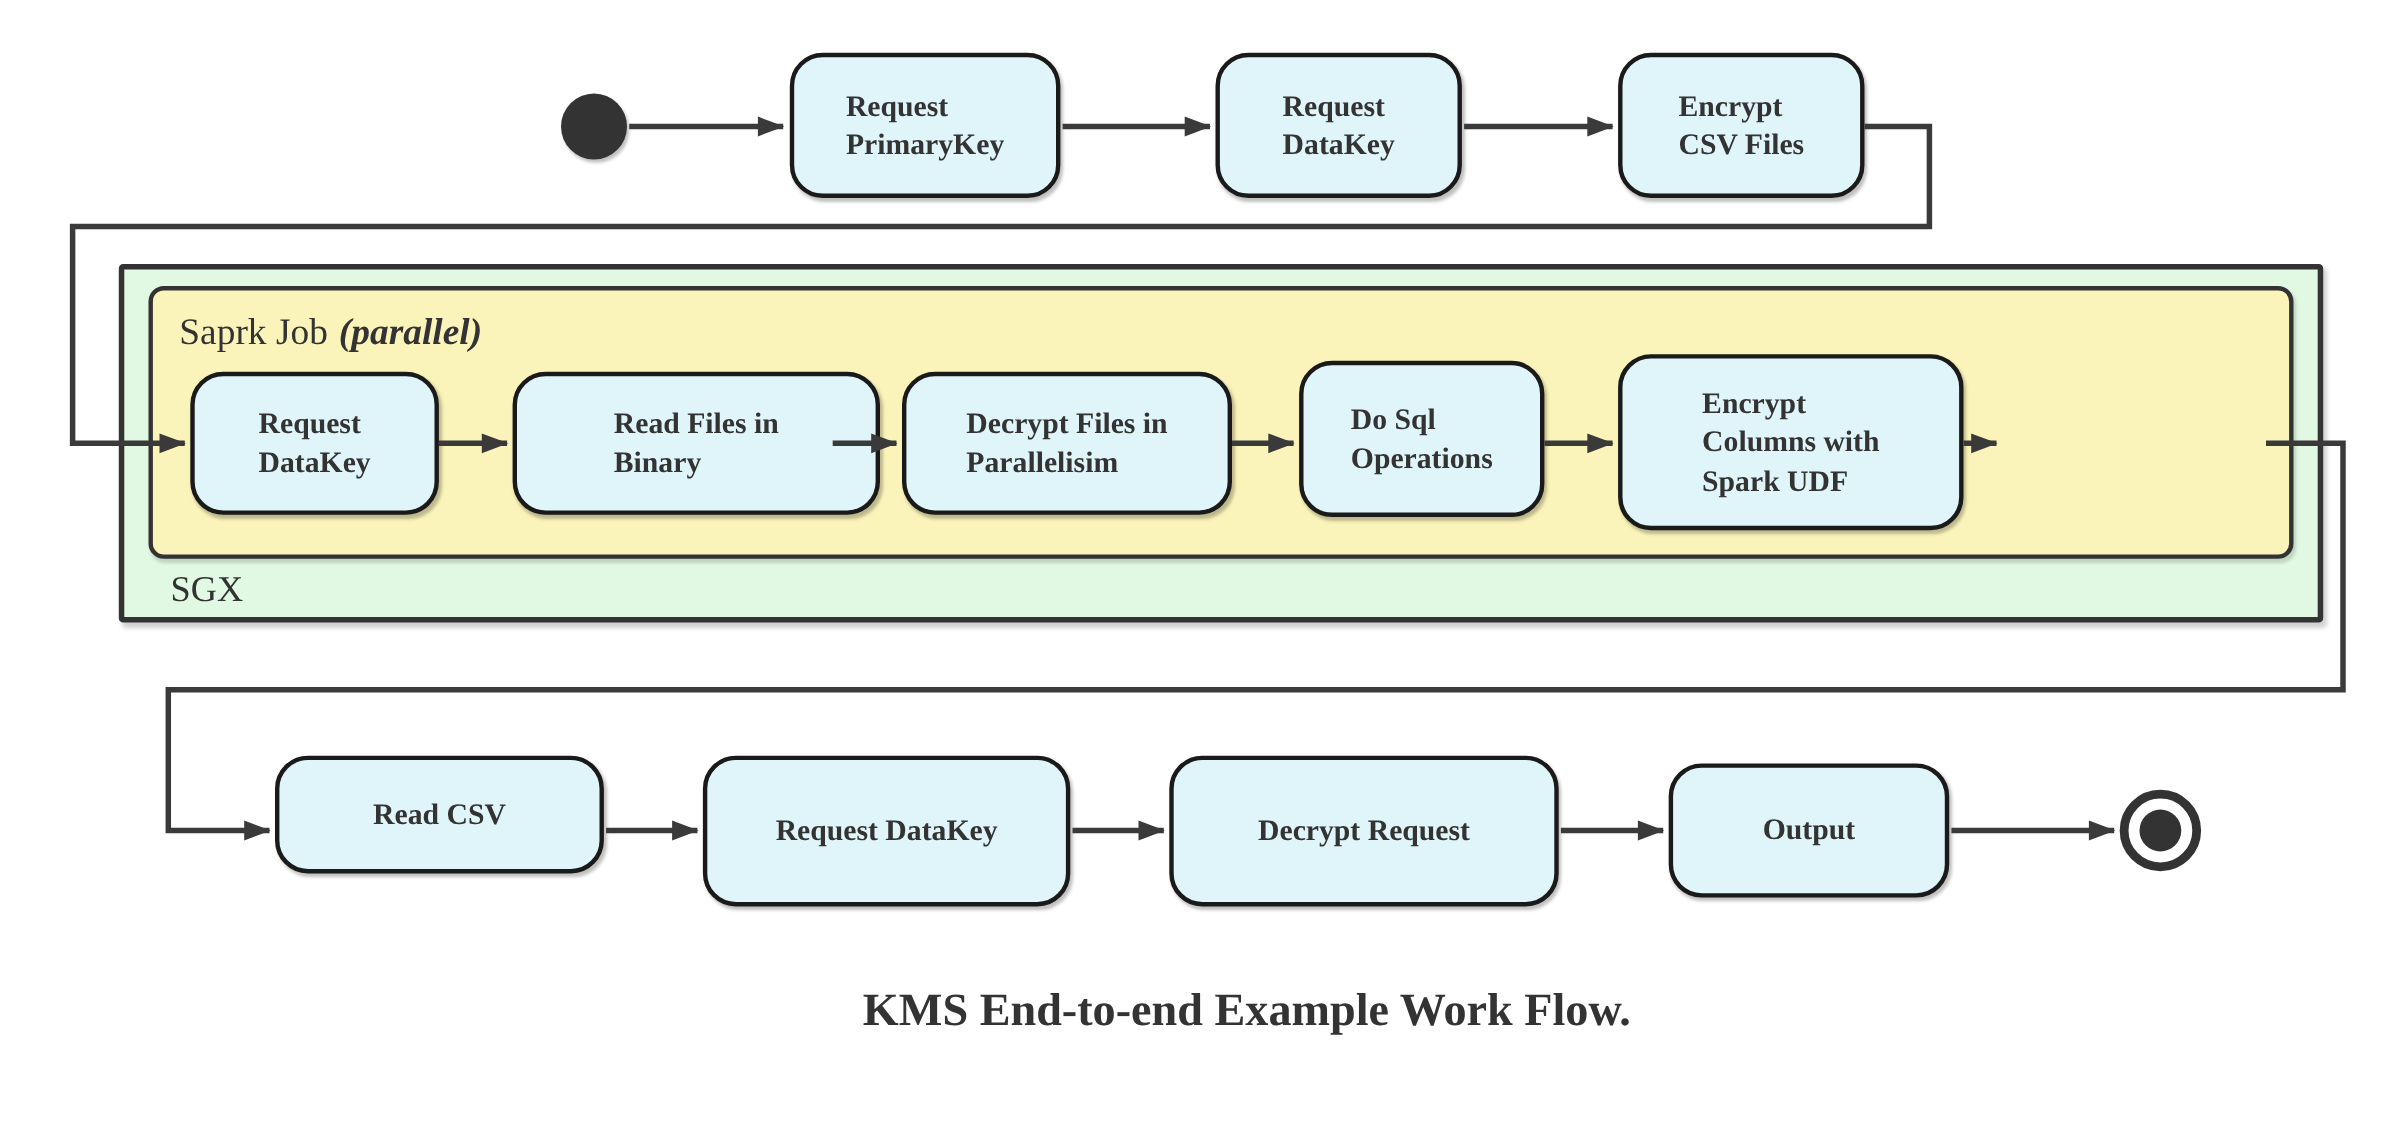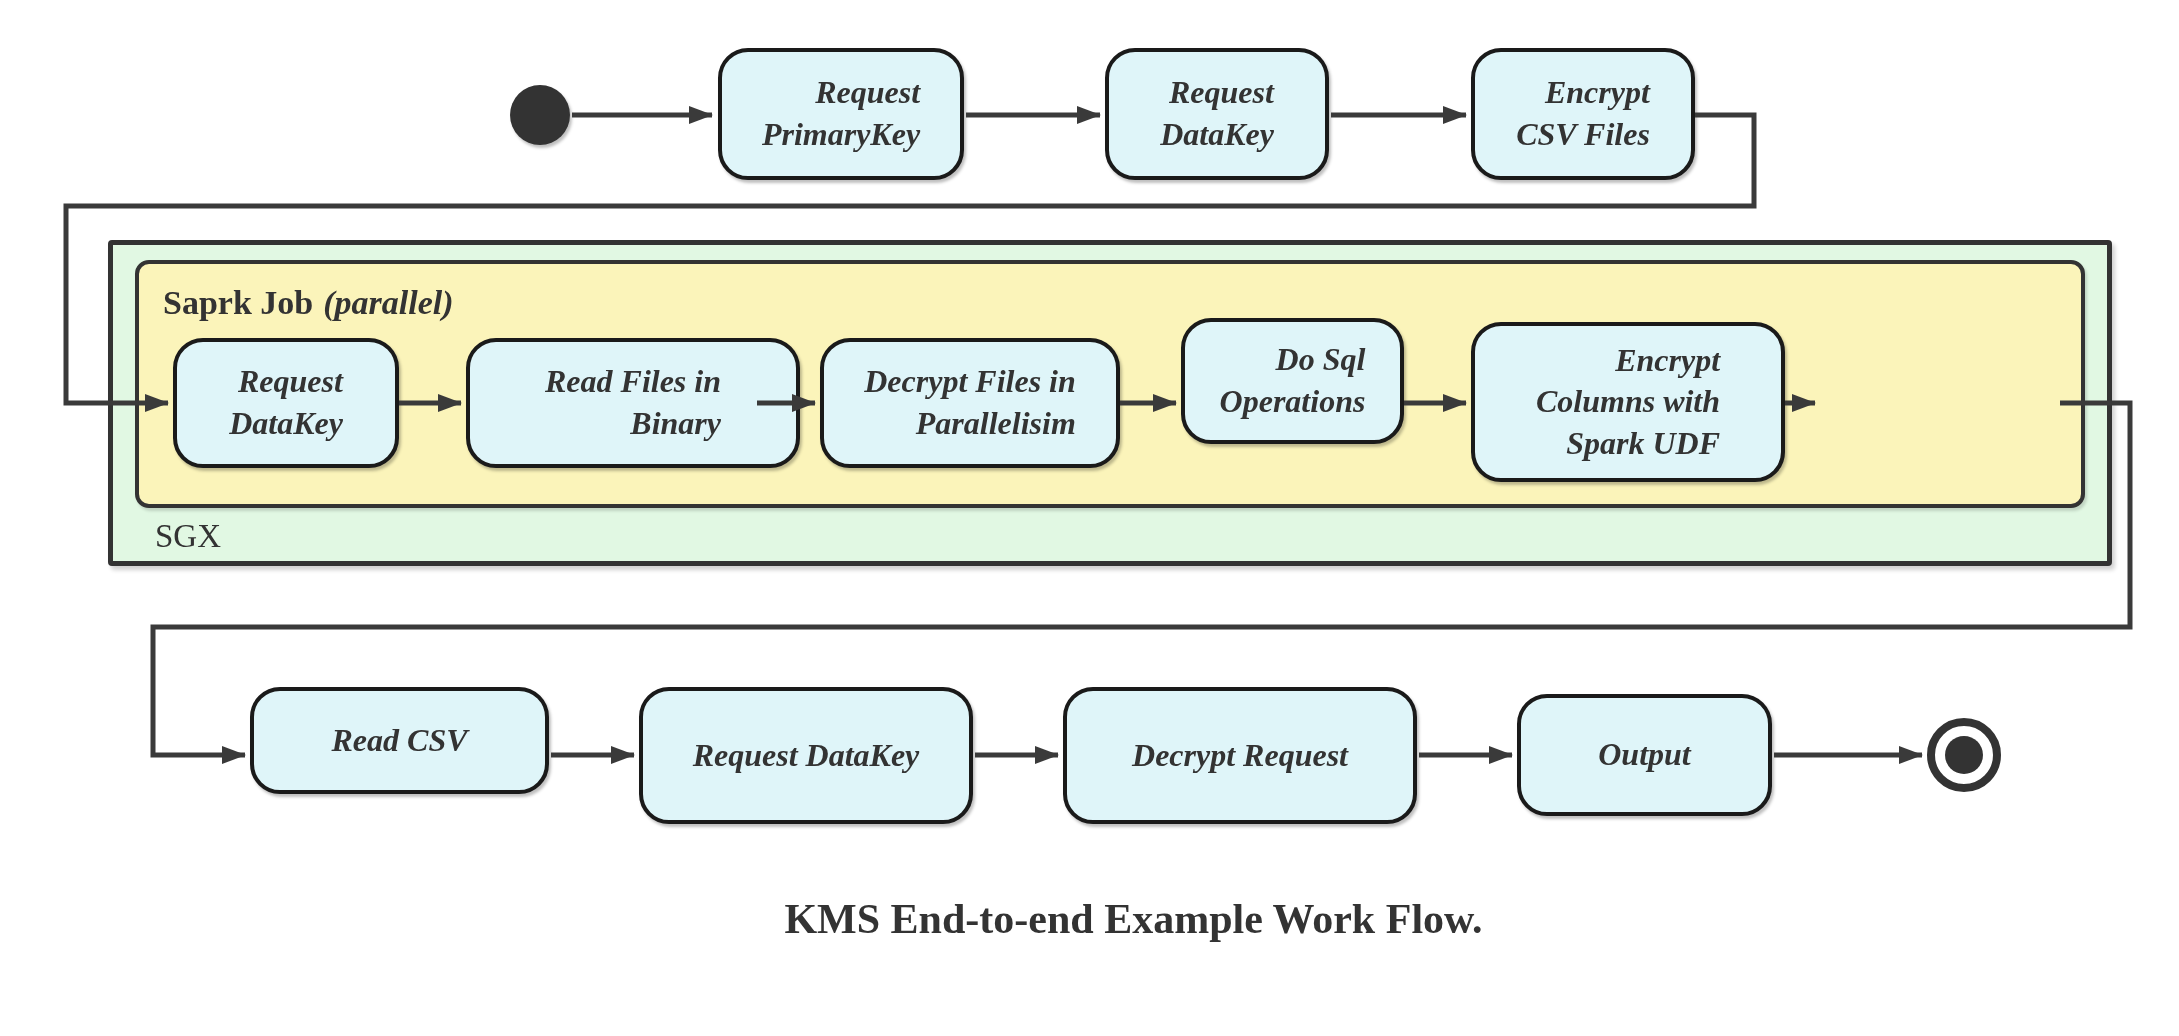--- a/index.html
+++ b/index.html
@@ -34,39 +34,38 @@
     left:135px;top:260px;width:1950px;height:248px;
     background:var(--yellow-fill);
     border:4px solid var(--container-border);
     border-radius:14px;
     box-shadow:2px 3px 3px rgba(0,0,0,0.15);
   }
   .partition-label{
     position:absolute;left:163px;top:284px;
     font-size:34px;line-height:1.1;white-space:nowrap;
   }
-  .partition-label .title{font-weight:bold;margin-top:36px;}
+  .partition-label .title{font-weight:normal;margin-top:36px;}
   .partition-label .modifier{font-style:italic;font-weight:bold;margin-left:10px;text-align:right;}
   .sgx-label{
     position:absolute;left:155px;top:518px;
     font-size:33px;font-weight:normal;white-space:nowrap;
   }
   
   .node{
     position:absolute;box-sizing:border-box;
     background:var(--node-fill);
     border:4px solid var(--node-border);
     border-radius:30px;
     display:flex;align-items:center;justify-content:center;
-    text-align:right;
-    font-weight:bold;font-size:32px;line-height:1.3;
+    text-align:left;
+    font-weight:bold;font-size:27px;line-height:1.3;
     white-space:pre-line;
     box-shadow:2px 3px 3px rgba(0,0,0,0.25);
     z-index:3;
-    font-style:italic;
   }
   
   .start-circle{
     position:absolute;left:510px;top:85px;width:60px;height:60px;
     background:#333333;border-radius:50%;
     box-shadow:2px 3px 3px rgba(0,0,0,0.25);
     z-index:3;
   }
   .end-circle{
     position:absolute;left:1927px;top:718px;width:74px;height:74px;
@@ -108,21 +107,21 @@
 DataKey</div>
   <div class="node" style="left:1471px;top:48px;width:224px;height:132px;">Encrypt
 CSV Files</div>
 
   <div class="node" style="left:173px;top:338px;width:226px;height:130px;">Request
 DataKey</div>
   <div class="node" style="left:466px;top:338px;width:334px;height:130px;">Read Files in
 Binary</div>
   <div class="node" style="left:820px;top:338px;width:300px;height:130px;">Decrypt Files in
 Parallelisim</div>
-  <div class="node" style="left:1181px;top:318px;width:223px;height:126px;">Do Sql
+  <div class="node" style="left:1181px;top:328px;width:223px;height:142px;">Do Sql
 Operations</div>
   <div class="node" style="left:1471px;top:322px;width:314px;height:160px;">Encrypt
 Columns with
 Spark UDF</div>
 
   <div class="node" style="left:250px;top:687px;width:299px;height:107px;">Read CSV</div>
   <div class="node" style="left:639px;top:687px;width:334px;height:137px;">Request DataKey</div>
   <div class="node" style="left:1063px;top:687px;width:354px;height:137px;">Decrypt Request</div>
   <div class="node" style="left:1517px;top:694px;width:255px;height:122px;">Output</div>
 

